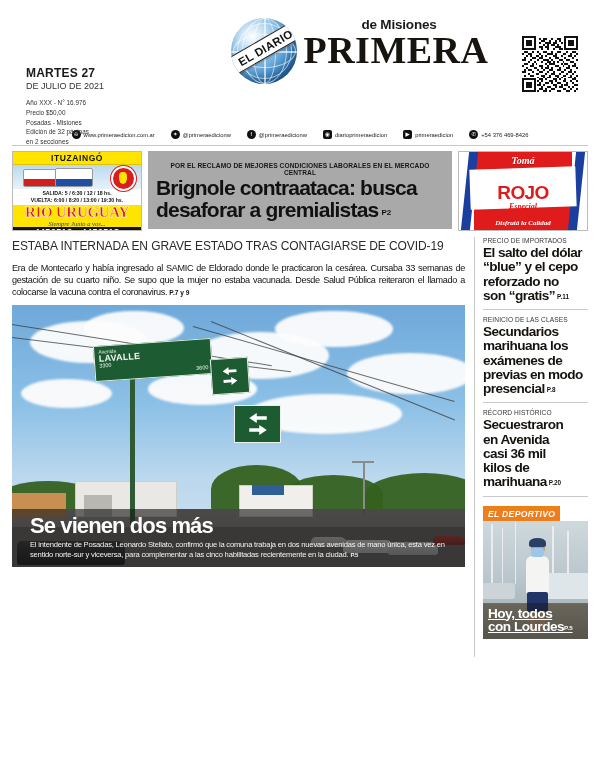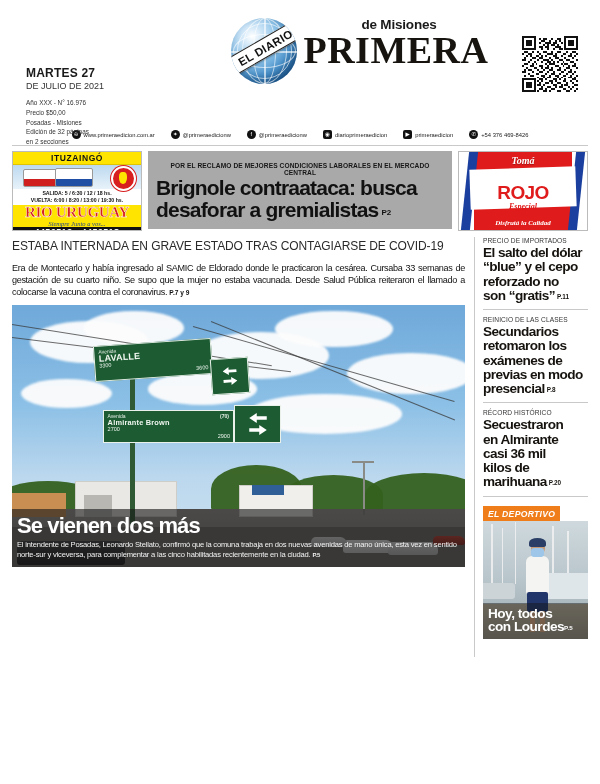--- a/index.html
+++ b/index.html
@@ -137,21 +137,21 @@
   .sgn{position:absolute;background:#1d5c33;border:1.5px solid #e9f1ea;color:#eef5ee;
        font-family:"Liberation Sans",sans-serif;line-height:1;box-sizing:border-box;}
   .sgn .av{font-size:5px;opacity:.95;}
   .sgn .nm{font-size:9px;font-weight:bold;letter-spacing:.2px;}
   .sgn .nbl{font-size:5.5px;}
   .sgn .nbr{font-size:5.5px;position:absolute;right:3px;}
   .arrowbox{position:absolute;background:#1d5c33;border:1.5px solid #e9f1ea;display:flex;
     flex-direction:column;align-items:center;justify-content:center;gap:2px;color:#fff;}
   .lamp{position:absolute;background:#8a8a86;}
 
-  .capwrap{position:absolute;left:0;right:0;bottom:0;background:rgba(25,25,25,.62);padding:6px 5px 7px;box-sizing:border-box;}
+  .capwrap{position:absolute;left:0;right:0;bottom:0;background:rgba(25,25,25,.62);padding:6px 18px 7px;box-sizing:border-box;}
   .capwrap h2{margin:0 0 3px;color:#fff;font-size:22px;font-weight:bold;letter-spacing:-.9px;line-height:1;}
   .capwrap p{margin:0;color:#f2f2f2;font-size:7.6px;line-height:1.36;letter-spacing:-.2px;}
   .capwrap p .pg{font-weight:bold;font-size:6px;}
 
   
   .sitem{padding-bottom:6px;margin-bottom:6px;border-bottom:1px solid #c9c9c9;}
   .sitem:last-child{border-bottom:0;}
   .skick{font-size:6.6px;color:#333;letter-spacing:.1px;margin-bottom:2px;}
   .stitle{font-size:13.6px;font-weight:bold;line-height:1.05;letter-spacing:-.55px;color:#16130f;}
   .stitle .pg{font-size:6.4px;letter-spacing:0;vertical-align:1px;margin-left:2px;}
@@ -164,21 +164,21 @@
   .boat{position:absolute;background:#e9eef0;border-radius:3px;}
   .athlete{position:absolute;left:38%;top:16%;width:28%;height:78%;}
   .at-head{position:absolute;left:26%;top:0;width:48%;height:17%;background:#c79a76;border-radius:50%;}
   .at-cap{position:absolute;left:20%;top:-2%;width:60%;height:10%;background:#2b3f66;border-radius:50% 50% 20% 20%;}
   .at-mask{position:absolute;left:28%;top:9%;width:44%;height:9%;background:#9ec6e8;border-radius:3px;}
   .at-torso{position:absolute;left:10%;top:17%;width:80%;height:42%;background:#f4f4f2;border-radius:6px 6px 2px 2px;}
   .at-short{position:absolute;left:14%;top:56%;width:72%;height:22%;background:#22356b;border-radius:2px;}
   .at-legL{position:absolute;left:24%;top:77%;width:16%;height:23%;background:#c79a76;}
   .at-legR{position:absolute;left:58%;top:77%;width:16%;height:23%;background:#c79a76;}
   .sp-cap{position:absolute;left:0;right:0;bottom:0;background:rgba(20,20,20,.45);padding:4px 5px 5px;box-sizing:border-box;}
-  .sp-cap h3{margin:0;color:#fff;font-size:13.6px;font-weight:bold;line-height:1.02;letter-spacing:-.5px;}
+  .sp-cap h3{margin:0;color:#fff;font-size:13.6px;font-weight:bold;line-height:1.02;letter-spacing:-.5px;text-decoration:underline;}
   .sp-cap h3 .pg{font-size:6.2px;letter-spacing:0;vertical-align:1px;}
 </style>
 </head>
 <body>
 
 <div class="page">
 
   <div class="masthead">
     <div class="dateblock">
       <div class="dow">MARTES 27</div>
@@ -544,29 +544,20 @@
 
         <div class="arrowbox" style="left:44%;top:20%;width:8%;height:34px;transform:rotate(-4deg);">
           <svg width="14" height="8" viewBox="0 0 14 8">
               <path d="M0 4 L6 0 L6 2.6 L14 2.6 L14 5.4 L6 5.4 L6 8 Z" fill="#fff"></path>
             </svg>
           <svg width="14" height="8" viewBox="0 0 14 8">
               <path d="M14 4 L8 0 L8 2.6 L0 2.6 L0 5.4 L8 5.4 L8 8 Z" fill="#fff"></path>
             </svg>
         </div>
 
-        <div class="sgn" style="left:20%;top:40%;width:29%;height:33px;padding:3px 4px;">
-          <div class="av">
-            <span>Avenida</span>
-            <span style="float:right;font-weight:bold;">(70)</span>
-          </div>
-          <div class="nm" style="font-size:7.4px;">Almirante Brown</div>
-          <div class="nbl">2700</div>
-          <div class="nbr" style="bottom:3px;">2900</div>
-        </div>
 
         <div class="arrowbox" style="left:49%;top:38%;width:10%;height:36px;">
           <svg width="18" height="10" viewBox="0 0 14 8">
               <path d="M0 4 L6 0 L6 2.6 L14 2.6 L14 5.4 L6 5.4 L6 8 Z" fill="#fff"></path>
             </svg>
           <svg width="18" height="10" viewBox="0 0 14 8">
               <path d="M14 4 L8 0 L8 2.6 L0 2.6 L0 5.4 L8 5.4 L8 8 Z" fill="#fff"></path>
             </svg>
         </div>
 
@@ -591,34 +582,34 @@
           <div>
             <span>son “gratis”</span><span class="pg">P.11</span>
           </div>
         </div>
       </div>
 
       <div class="sitem">
         <div class="skick">REINICIO DE LAS CLASES</div>
         <div class="stitle">
           <div>Secundarios</div>
-          <div>retomaron los</div>
+          <div>marihuana los</div>
           <div>exámenes de</div>
           <div>previas en modo</div>
           <div>
             <span>presencial</span><span class="pg">P.8</span>
           </div>
         </div>
       </div>
 
       <div class="sitem">
         <div class="skick">RÉCORD HISTÓRICO</div>
         <div class="stitle">
           <div>Secuestraron</div>
-          <div>en Almirante</div>
+          <div>en Avenida</div>
           <div>casi 36 mil</div>
           <div>kilos de</div>
           <div>
             <span>marihuana</span><span class="pg">P.20</span>
           </div>
         </div>
       </div>
 
       <div class="sitem sdeport">
         <div class="deportbadge">EL DEPORTIVO</div>

